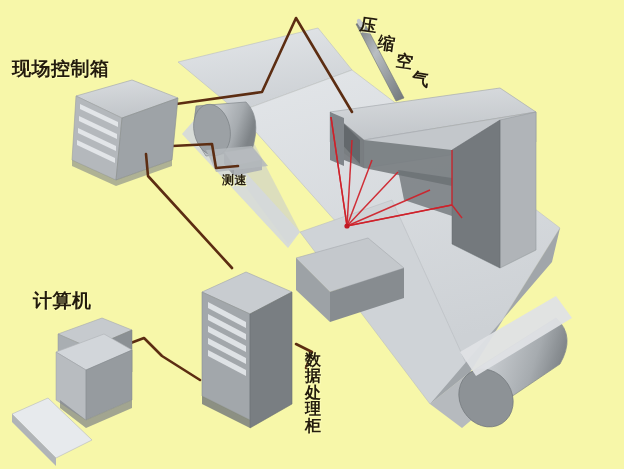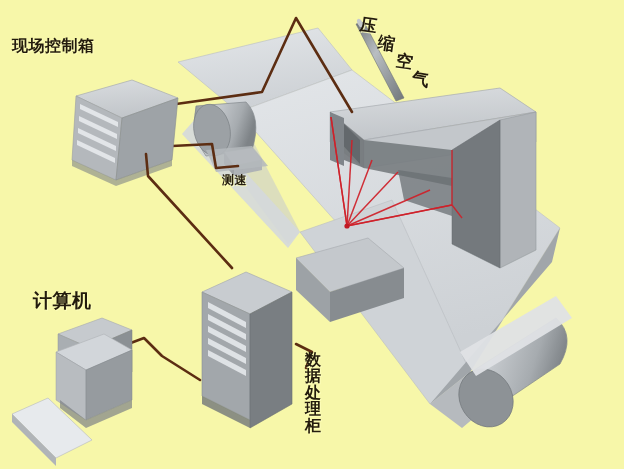--- a/index.html
+++ b/index.html
@@ -27,22 +27,22 @@
     color: #231b0d;
     font-family: "DejaVu Sans", "Liberation Sans", sans-serif;
     font-weight: bold;
     letter-spacing: 0.5px;
     text-shadow: 1px 1px 0 rgba(255,255,190,0.85);
     white-space: nowrap;
     user-select: none;
   }
   #label-field-control-box {
     left: 12px;
-    top: 36px;
-    font-size: 16px;
+    top: 56px;
+    font-size: 19px;
   }
   #label-speed-measure {
     left: 222px;
     top: 172px;
     font-size: 12px;
   }
   #label-computer {
     left: 33px;
     top: 288px;
     font-size: 19px;

